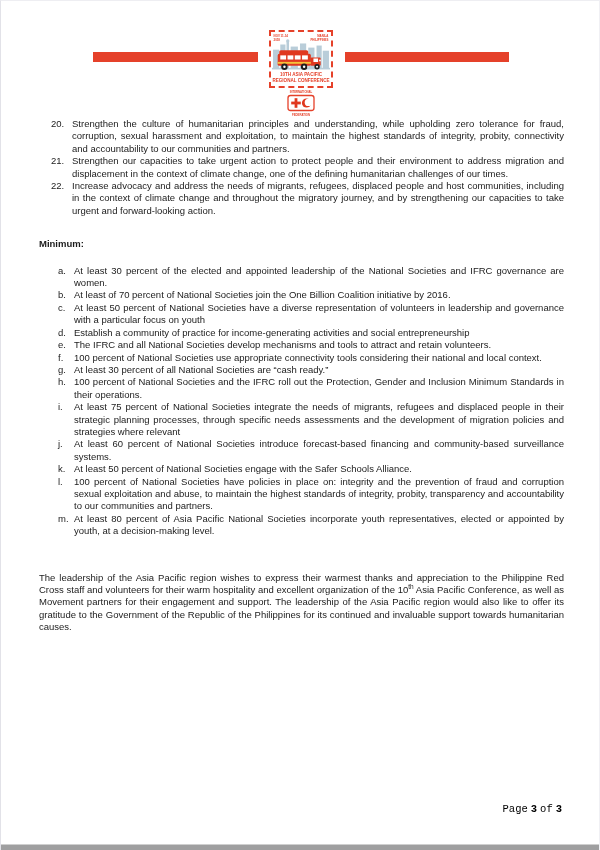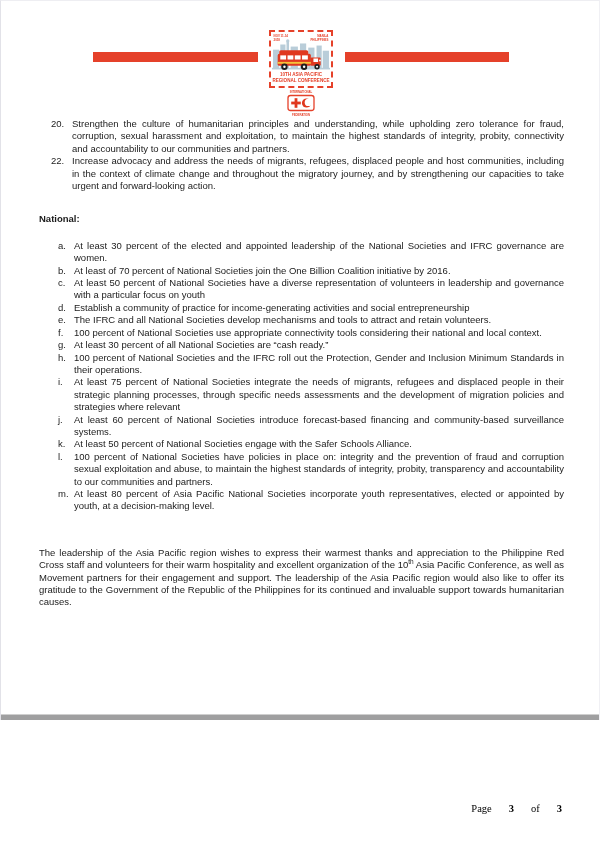--- a/index.html
+++ b/index.html
@@ -1,18 +1,18 @@
 <!DOCTYPE html>
 <html><head>
 <meta charset="utf-8">
 <style>
   html,body{margin:0;padding:0;background:#ffffff;}
   body{width:600px;height:850px;overflow:hidden;}
   .page{
-    position:relative;width:600px;height:720px;background:#ffffff;
+    position:relative;width:600px;height:850px;background:#ffffff;
     font-family:"Liberation Sans",sans-serif;color:#1b1b1b;
     box-sizing:border-box;border-left:1px solid #e2e2e8;border-top:1px solid #eeeef2;border-right:1px solid #f0f0f4;
   }
   
   .bar{position:absolute;top:51px;height:10px;background:#e5412a;}
   .bar-left{left:92px;width:165px;}
   .bar-right{left:344px;width:164px;}
   .header-center{position:absolute;top:29px;left:0;width:600px;display:flex;flex-direction:column;align-items:center;}
   .stamp{
     width:58px;height:52px;background:#fff;border:2px dashed #e5412a;
@@ -27,22 +27,22 @@
   .num-cell{flex:0 0 21px;margin-left:12px;text-align:left;}
   .num-body{flex:1 1 auto;}
   .letter-cell{flex:0 0 16px;margin-left:19px;text-align:left;}
   .targets-heading{font-weight:bold;font-size:9.5px;line-height:12.4px;margin-top:21px;}
   .letter-list{margin-top:14px;}
   .closing{margin-top:34px;}
   .closing sup{font-size:6.5px;line-height:0;vertical-align:super;}
   
   .footer{
     position:absolute;top:802px;right:37px;
-    font-family:Liberation Serif, serif;font-size:10.5px;color:#000;
-    display:flex;gap:17px;align-items:flex-start;
+    font-family:Liberation Mono, monospace;font-size:10.5px;color:#000;
+    display:flex;gap:3px;align-items:flex-start;
   }
   .footer .pg-num{font-weight:bold;}
   .bottom-edge{position:absolute;left:0;right:0;bottom:0;height:5px;background:#9f9fa0;border-top:1px solid #cfcfcf;}
 </style>
 </head>
 <body>
 
 <div class="page">
 
   <div class="bar bar-left"></div>
@@ -109,26 +109,30 @@
   </div>
 
   <div class="content">
 
     <div class="num-list bodytext">
       <div class="list-row">
         <div class="num-cell">20.</div>
         <div class="num-body">Strengthen the culture of humanitarian principles and understanding, while upholding zero tolerance for fraud, corruption, sexual harassment and exploitation, to maintain the highest standards of integrity, probity, connectivity and accountability to our communities and partners.</div>
       </div>
       <div class="list-row">
+        <div class="num-cell">21.</div>
+        <div class="num-body">Strengthen our capacities to take urgent action to protect people and their environment to address migration and displacement in the context of climate change, one of the defining humanitarian challenges of our times.</div>
+      </div>
+      <div class="list-row">
         <div class="num-cell">22.</div>
         <div class="num-body">Increase advocacy and address the needs of migrants, refugees, displaced people and host communities, including in the context of climate change and throughout the migratory journey, and by strengthening our capacities to take urgent and forward-looking action.</div>
       </div>
     </div>
 
-    <div class="targets-heading">National:</div>
+    <div class="targets-heading">Minimum:</div>
 
     <div class="letter-list bodytext">
       <div class="list-row">
         <div class="letter-cell">a.</div>
         <div class="num-body">At least 30 percent of the elected and appointed leadership of the National Societies and IFRC governance are women.</div>
       </div>
       <div class="list-row">
         <div class="letter-cell">b.</div>
         <div class="num-body">At least of 70 percent of National Societies join the One Billion Coalition initiative by 2016.</div>
       </div>

